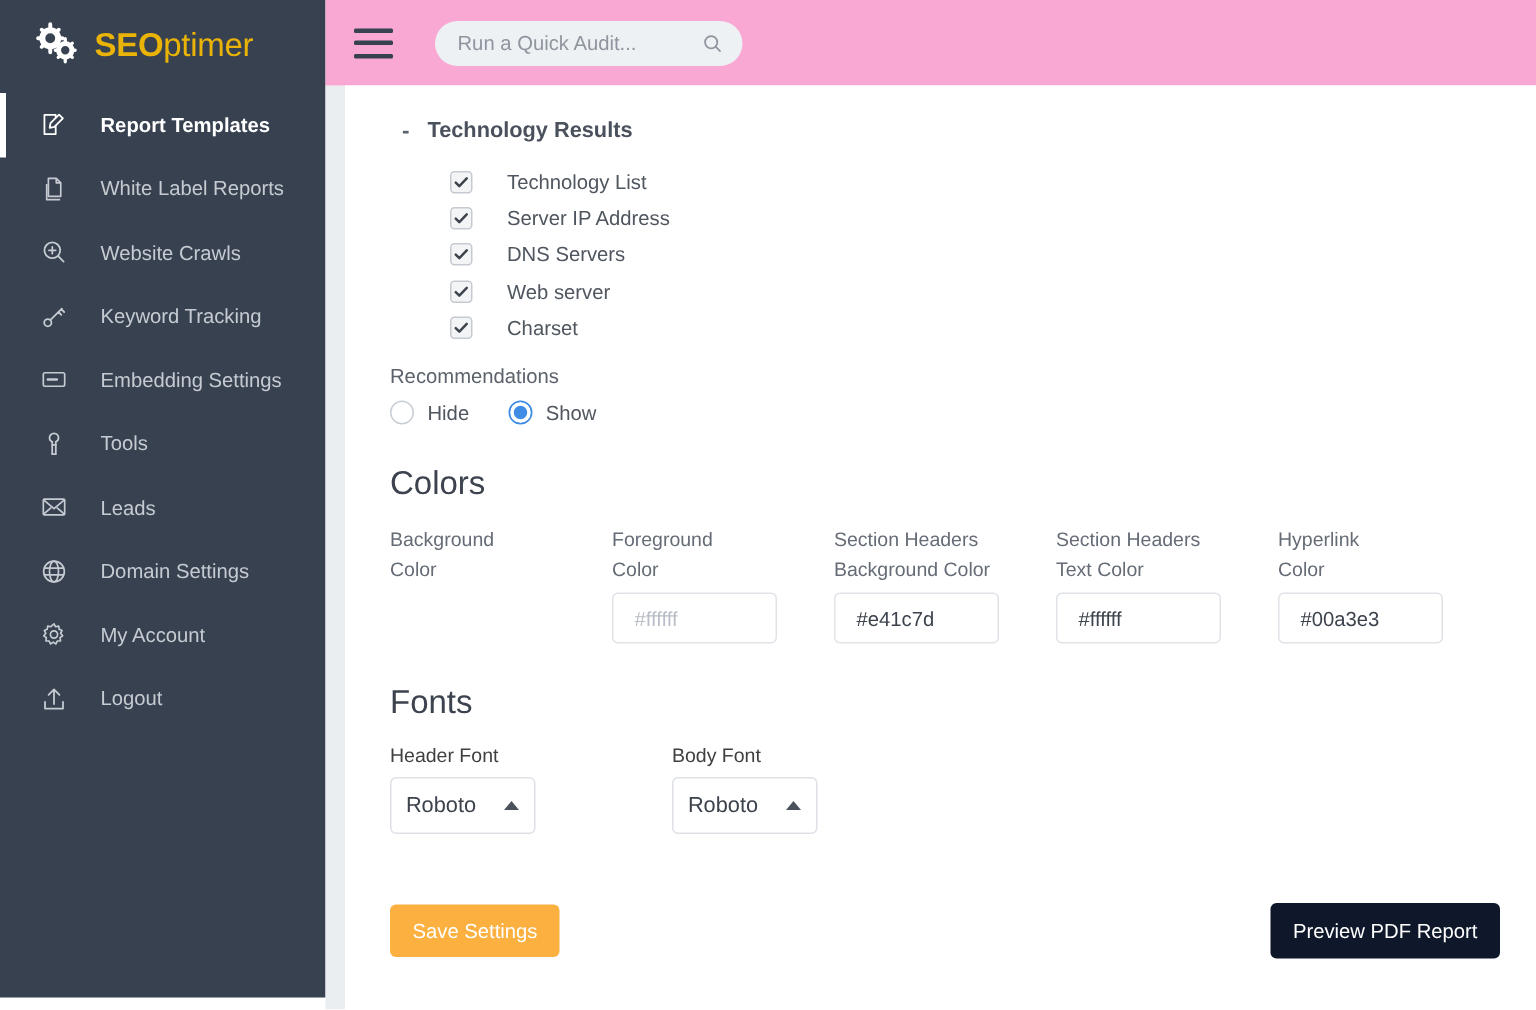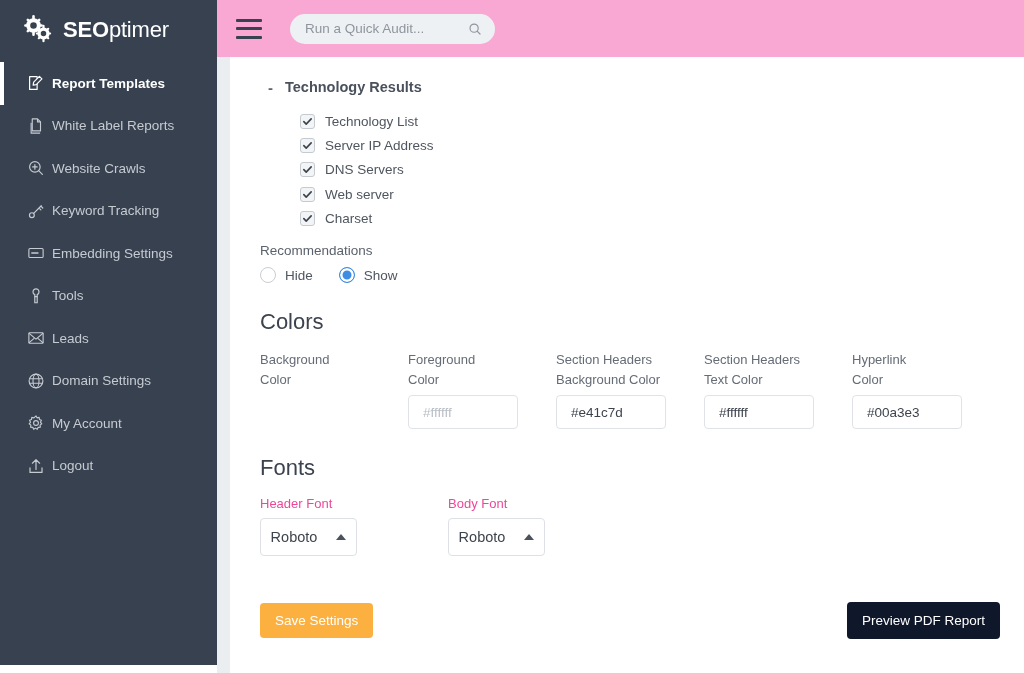--- a/index.html
+++ b/index.html
@@ -20,35 +20,35 @@
     overflow: hidden;
   }
   .brand {
     height: 60px;
     display: flex; align-items: center;
     padding-left: 22px;
     gap: 9px;
   }
   .brand-logo { width: 32px; height: 32px; flex: none; }
   .brand-name {
-    color: #ffffff;
+    color: #eab308;
     font-size: 22px;
     font-weight: bold;
     letter-spacing: -0.2px;
     white-space: nowrap;
   }
   .brand-name .thin { font-weight: 400; }
 
   .nav { padding-top: 2px; }
   .nav-item {
     position: relative;
     height: 42.5px;
     display: flex; align-items: center;
     padding-left: 27px;
-    gap: 7px;
+    gap: 22px;
     color: #c6cbd2;
     font-size: 13.5px;
     cursor: pointer;
     text-decoration: none;
   }
   .nav-item.active { color: #ffffff; font-weight: bold; }
   .nav-item.active::before {
     content:"";
     position: absolute;
     left: 0; top: 0; bottom: 0;
@@ -115,21 +115,21 @@
   .collapse-toggle {
     color: #5c6470; font-size: 15px; font-weight: bold;
     line-height: 1; cursor: pointer; user-select: none;
   }
   .section-title {
     color: #4a515c; font-size: 14.5px; font-weight: bold;
   }
 
   .check-row {
     display: flex; align-items: center;
-    gap: 10px;
+    gap: 23px;
     height: 24.3px;
     padding-left: 40px;
   }
   .cbox {
     width: 15px; height: 15px; flex: none;
     border: 1px solid #c5cad1;
     border-radius: 3px;
     background: #f3f4f6;
     position: relative;
     cursor: pointer;
@@ -182,21 +182,21 @@
     display: flex; align-items: center;
     padding-left: 14px;
     font-size: 13.5px;
     color: #3d434d;
     cursor: text;
   }
   .field-input.placeholder { color: #b9bec6; }
 
   .fonts-grid { display: flex; margin-top: 15px; }
   .font-field { width: 188px; }
-  .font-label { color: #ec4899; font-size: 13px; }
+  .font-label { color: #404040; font-size: 13px; }
   .select {
     margin-top: 7px;
     height: 38px; width: 97px;
     border: 1px solid #dde1e6;
     border-radius: 4px;
     background: #fff;
     display: flex; align-items: center; justify-content: center;
     gap: 19px;
     font-size: 14.5px;
     color: #3d434d;

